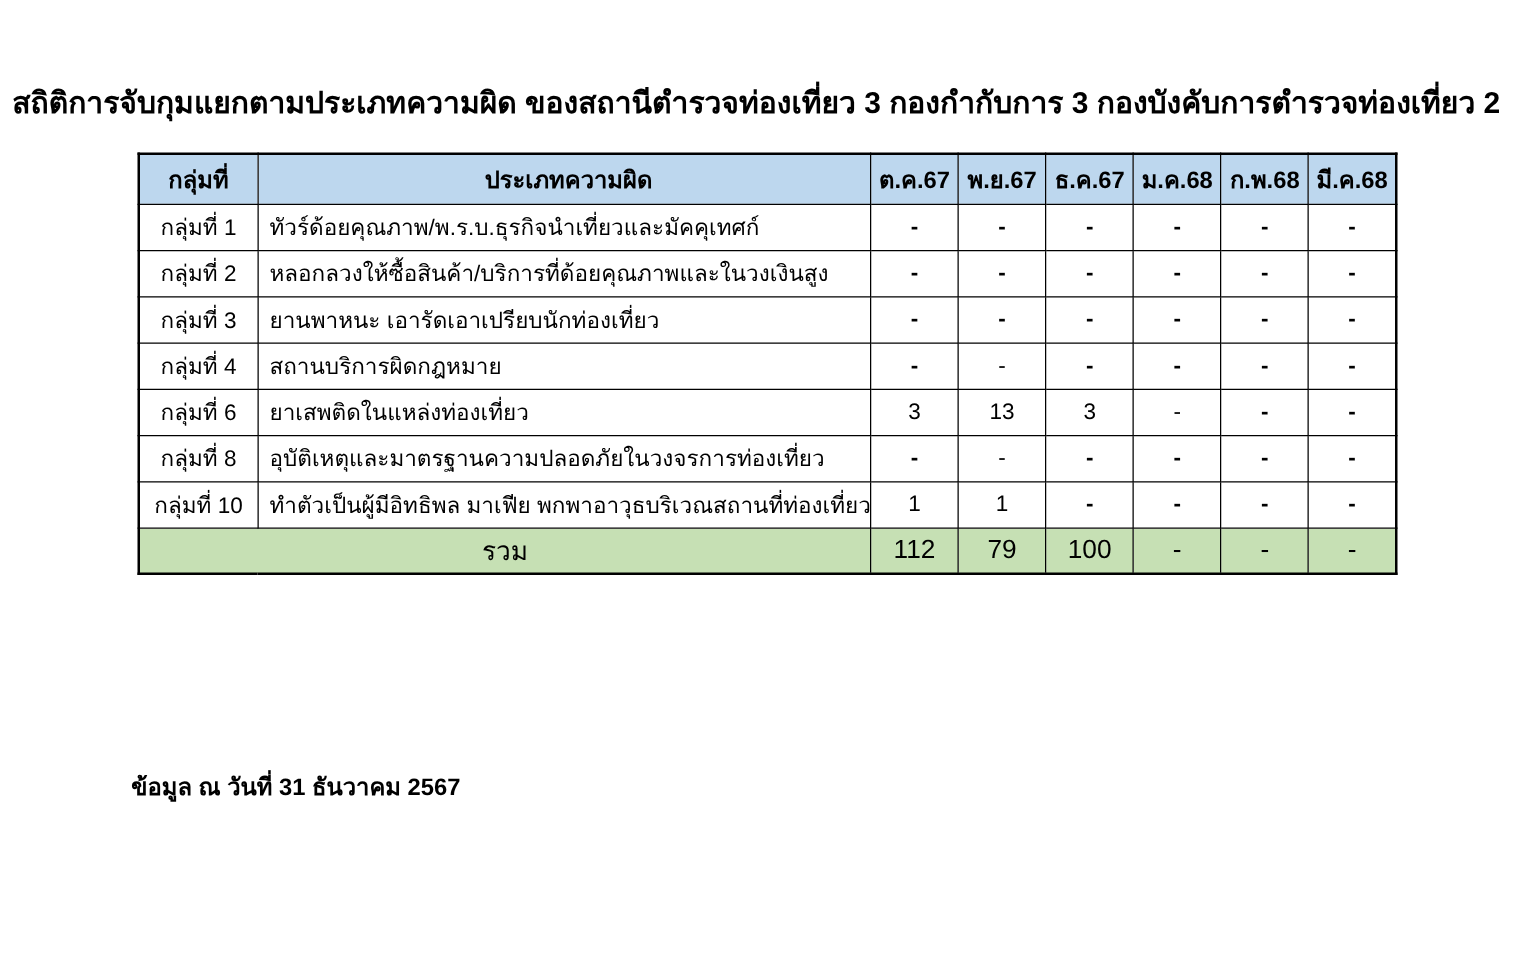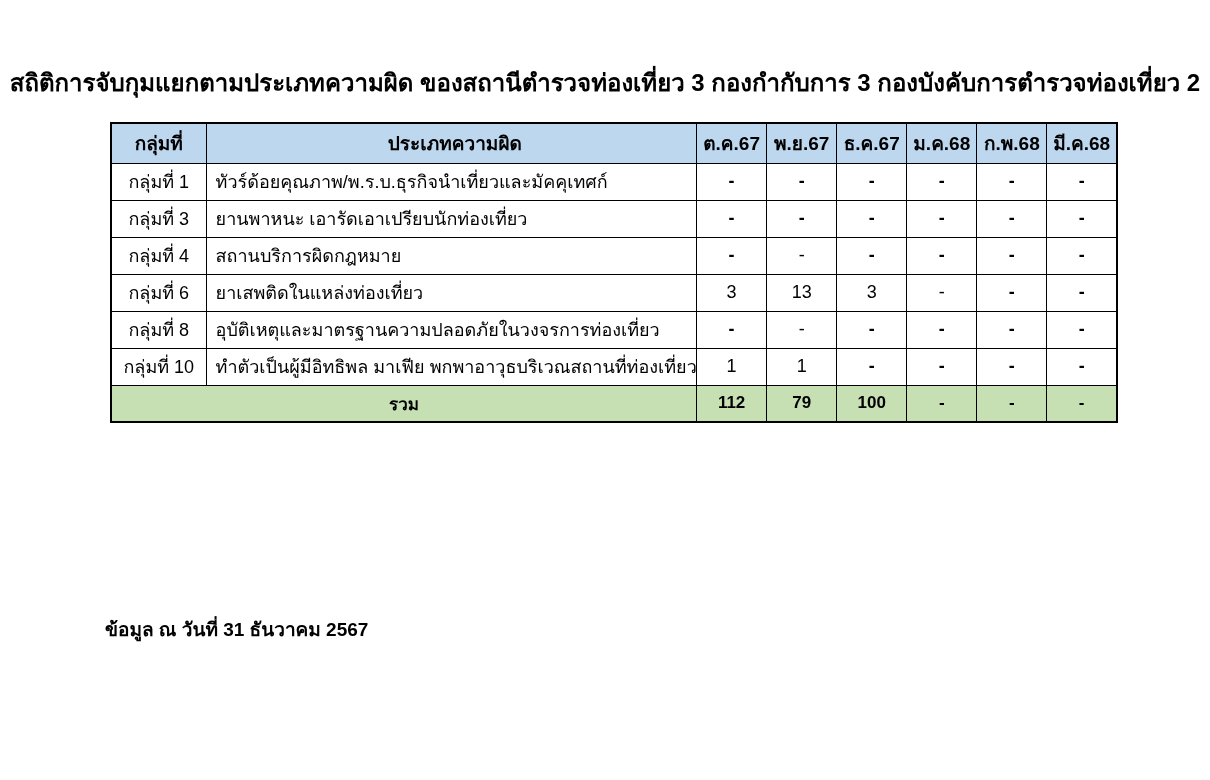--- a/index.html
+++ b/index.html
@@ -22,21 +22,21 @@
   th,td{border:1px solid var(--border);overflow:hidden;white-space:nowrap;}
   thead th{
     background:var(--header-bg);font-weight:bold;font-size:19px;
     height:40px;text-align:center;padding:0 2px;
   }
   tbody td{height:37px;font-size:18px;padding:0 2px;}
   .col-group{width:95px;text-align:center;margin-top:40px;}
   .col-offense{width:490px;text-align:left;padding-left:9px;}
   .col-month{width:70px;text-align:center;}
   .b{font-weight:bold;}
-  tr.total-row td{background:var(--total-bg);height:37px;font-size:17px;font-weight:bold;}
+  tr.total-row td{background:var(--total-bg);height:37px;font-size:21px;font-weight:normal;}
   td.total-label{text-align:center;}
   .footer{position:absolute;left:105px;top:614px;font-weight:bold;font-size:19px;}
 </style>
 </head>
 <body>
 
 <div class="page">
   <div class="title">สถิติการจับกุมแยกตามประเภทความผิด ของสถานีตำรวจท่องเที่ยว 3 กองกำกับการ 3 กองบังคับการตำรวจท่องเที่ยว 2</div>
 
   <table class="stats">
@@ -49,20 +49,30 @@
           <th class="col-month">ธ.ค.67</th>
           <th class="col-month">ม.ค.68</th>
           <th class="col-month">ก.พ.68</th>
           <th class="col-month">มี.ค.68</th>
         </tr>
     </thead>
     <tbody>
         <tr>
           <td class="col-group">กลุ่มที่ 1</td>
           <td class="col-offense">ทัวร์ด้อยคุณภาพ/พ.ร.บ.ธุรกิจนำเที่ยวและมัคคุเทศก์</td>
+          <td class="col-month b">-</td>
+          <td class="col-month b">-</td>
+          <td class="col-month b">-</td>
+          <td class="col-month b">-</td>
+          <td class="col-month b">-</td>
+          <td class="col-month b">-</td>
+        </tr>
+        <tr>
+          <td class="col-group">กลุ่มที่ 2</td>
+          <td class="col-offense">หลอกลวงให้ซื้อสินค้า/บริการที่ด้อยคุณภาพและในวงเงินสูง</td>
           <td class="col-month b">-</td>
           <td class="col-month b">-</td>
           <td class="col-month b">-</td>
           <td class="col-month b">-</td>
           <td class="col-month b">-</td>
           <td class="col-month b">-</td>
         </tr>
         <tr>
           <td class="col-group">กลุ่มที่ 3</td>
           <td class="col-offense">ยานพาหนะ เอารัดเอาเปรียบนักท่องเที่ยว</td>

